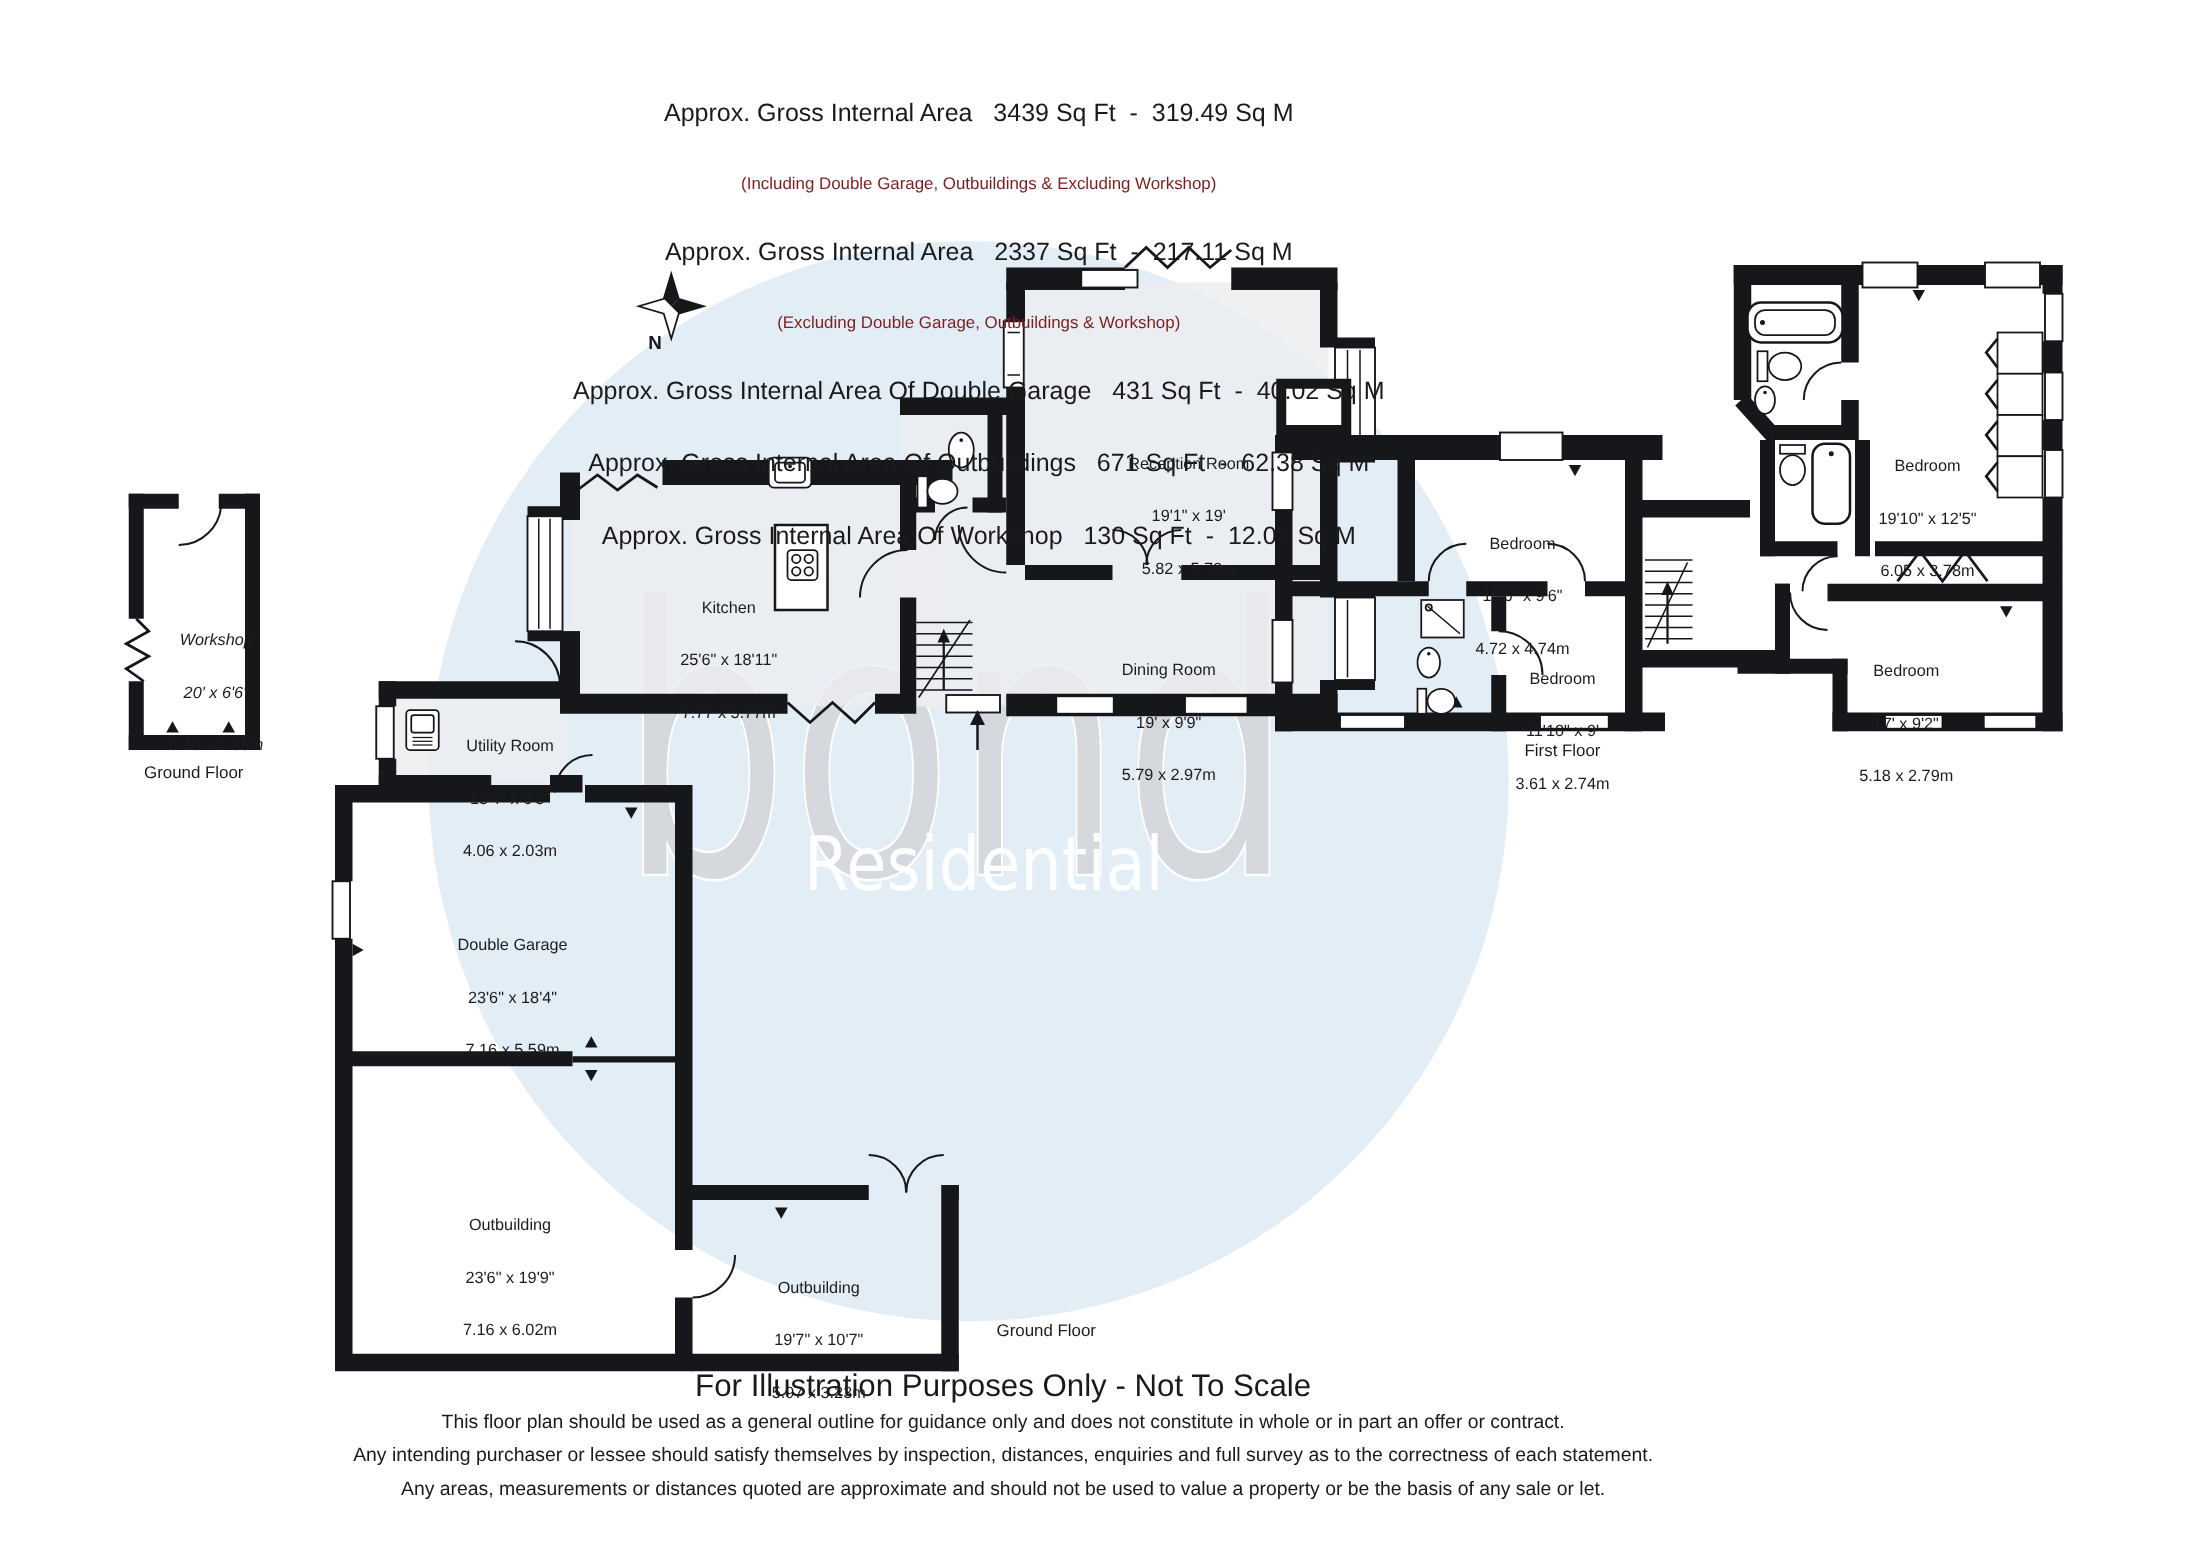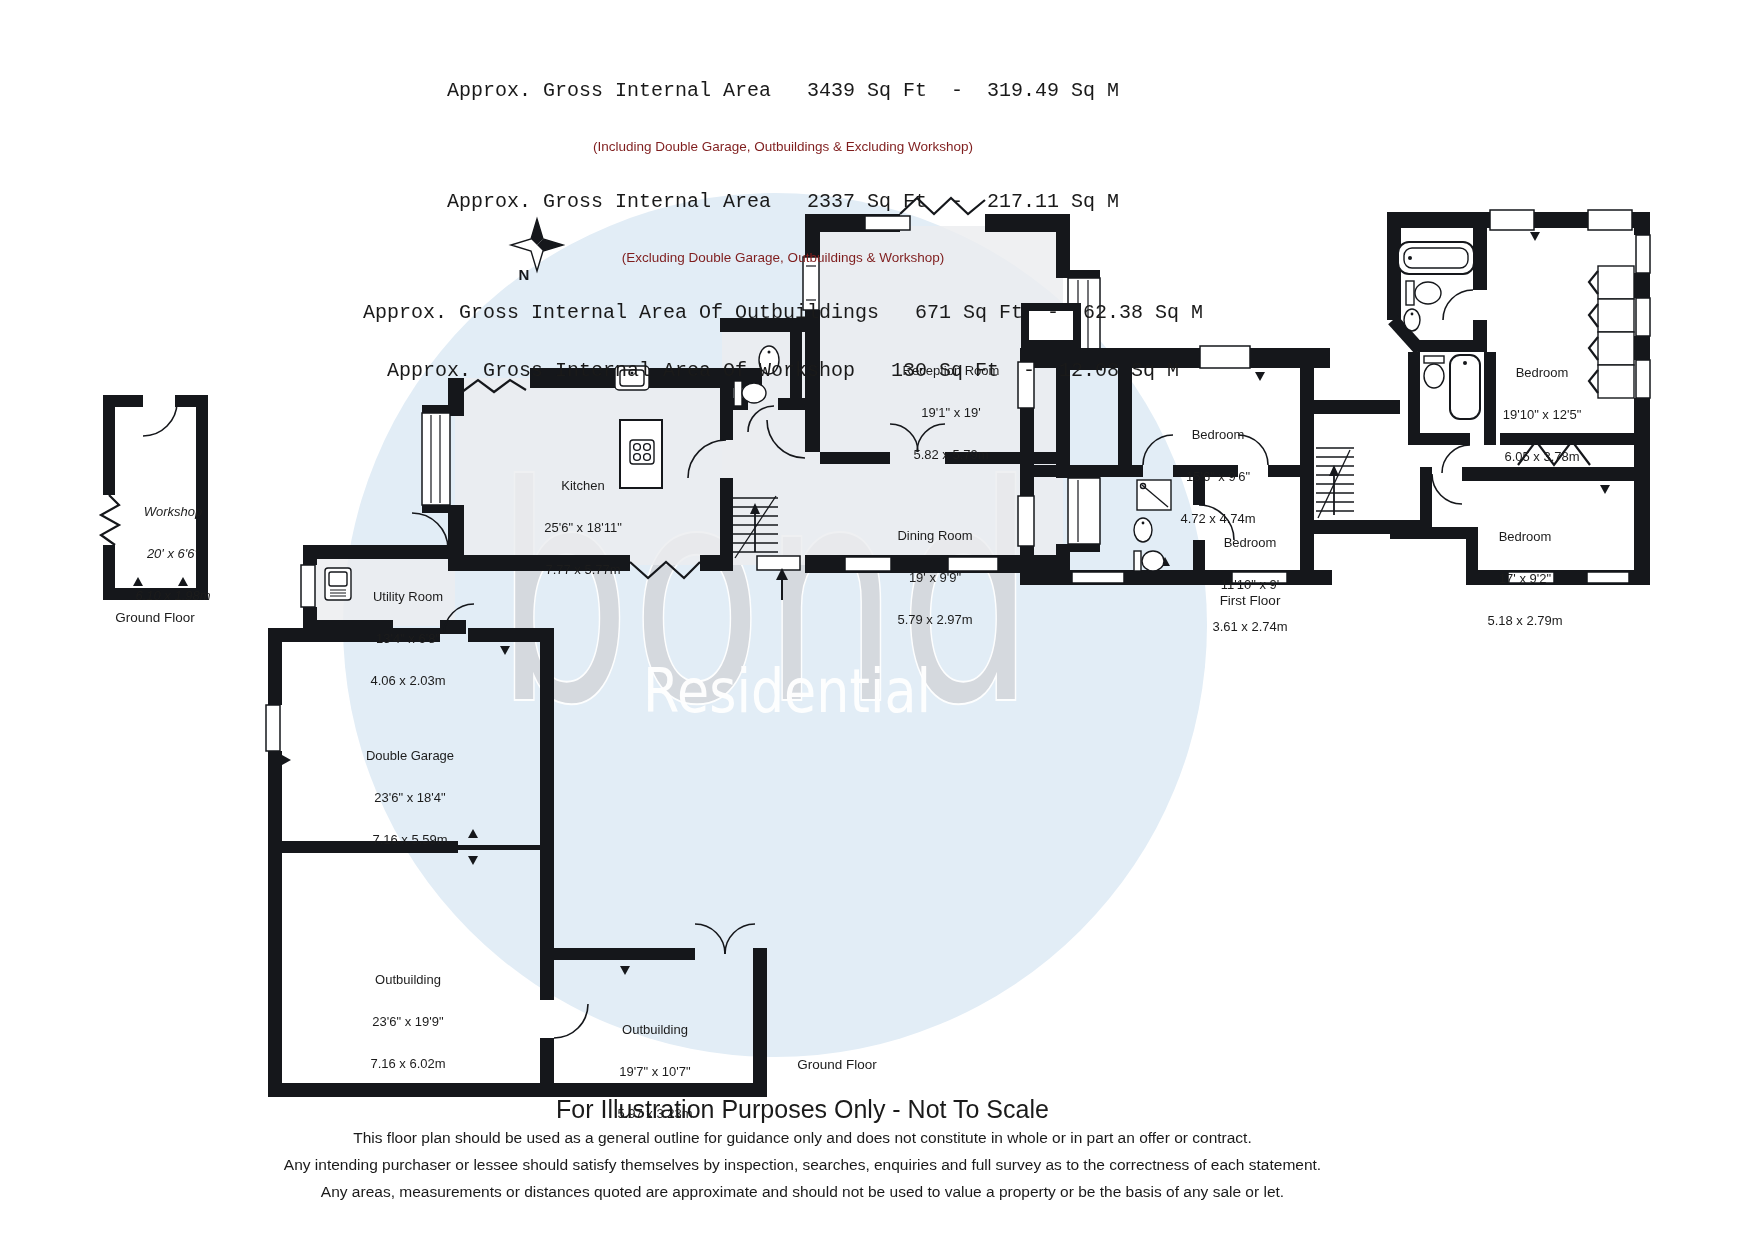--- a/index.html
+++ b/index.html
@@ -8,21 +8,21 @@
   svg{position:absolute;left:0;top:0;}
   .w{fill:#15171b;}
   .win{fill:#ffffff;stroke:#15171b;stroke-width:1.5;}
   .fx{fill:#ffffff;stroke:#15171b;stroke-width:2;}
   .fx2{fill:#ffffff;stroke:#15171b;stroke-width:1.4;}
   .arc{fill:none;stroke:#15171b;stroke-width:1.6;}
   .zig{fill:none;stroke:#15171b;stroke-width:2.2;}
   .tread{stroke:#15171b;stroke-width:1.3;}
   .roomfill{fill:#ebedef;opacity:0.82;}
   .hdr{position:absolute;left:283px;top:44px;width:1000px;text-align:center;white-space:pre;}
-  .hdr .big{font-size:20px;line-height:22px;color:#1a1a1a;font-family:Liberation Mono, monospace;}
+  .hdr .big{font-size:20px;line-height:22px;color:#1a1a1a;}
   .hdr .small{font-size:13.5px;line-height:17px;color:#7f1d1d;}
   .rlabel{position:absolute;transform:translateX(-50%);text-align:center;
           font-size:13px;line-height:14px;color:#1c1c1c;white-space:pre;}
   .caption{position:absolute;transform:translateX(-50%);font-size:13.5px;color:#1c1c1c;white-space:pre;}
   .ftr{position:absolute;left:0;top:1094px;width:1605px;text-align:center;}
   .ftr .title{font-size:25px;line-height:30px;color:#1a1a1a;}
   .ftr .line{font-size:15.5px;line-height:27px;color:#1a1a1a;}
   .nlabel{position:absolute;transform:translateX(-50%);font-size:15px;font-weight:bold;color:#15171b;}
 </style>
 </head>
@@ -355,20 +355,21 @@
       <polyline class="zig" points="1598,370 1589,381 1598,393"></polyline>
     </g>
   </g>
 </svg>
 
 <div class="hdr">
   <div class="big">Approx. Gross Internal Area   3439 Sq Ft  -  319.49 Sq M</div>
   <div class="small">(Including Double Garage, Outbuildings &amp; Excluding Workshop)</div>
   <div class="big">Approx. Gross Internal Area   2337 Sq Ft  -  217.11 Sq M</div>
   <div class="small">(Excluding Double Garage, Outbuildings &amp; Workshop)</div>
+  <div class="big">Approx. Gross Internal Area Of Double Garage   431 Sq Ft  -  40.02 Sq M</div>
   <div class="big">Approx. Gross Internal Area Of Outbuildings   671 Sq Ft  -  62.38 Sq M</div>
   <div class="big">Approx. Gross Internal Area Of Workshop   130 Sq Ft  -  12.08 Sq M</div>
 </div>
 
 <div class="nlabel" style="left:524px;top:266px;">N</div>
 
 <div class="rlabel" style="left:173px;top:477px;font-style:italic;">
   <div>Workshop</div>
   <div>20' x 6'6"</div>
   <div>6.10 x 1.98m</div>
@@ -439,17 +440,17 @@
 <div class="rlabel" style="left:1525px;top:502px;">
   <div>Bedroom</div>
   <div>17' x 9'2"</div>
   <div>5.18 x 2.79m</div>
 </div>
 <div class="caption" style="left:1250px;top:593px;">First Floor</div>
 
 <div class="ftr">
   <div class="title">For Illustration Purposes Only - Not To Scale</div>
   <div class="line">This floor plan should be used as a general outline for guidance only and does not constitute in whole or in part an offer or contract.</div>
-  <div class="line">Any intending purchaser or lessee should satisfy themselves by inspection, searches, enquiries and full survey as to the correctness of each statement.</div>
+  <div class="line">Any intending purchaser or lessee should satisfy themselves by inspection, distances, enquiries and full survey as to the correctness of each statement.</div>
   <div class="line">Any areas, measurements or distances quoted are approximate and should not be used to value a property or be the basis of any sale or let.</div>
 </div>
 
 </div>
 
 </body></html>

